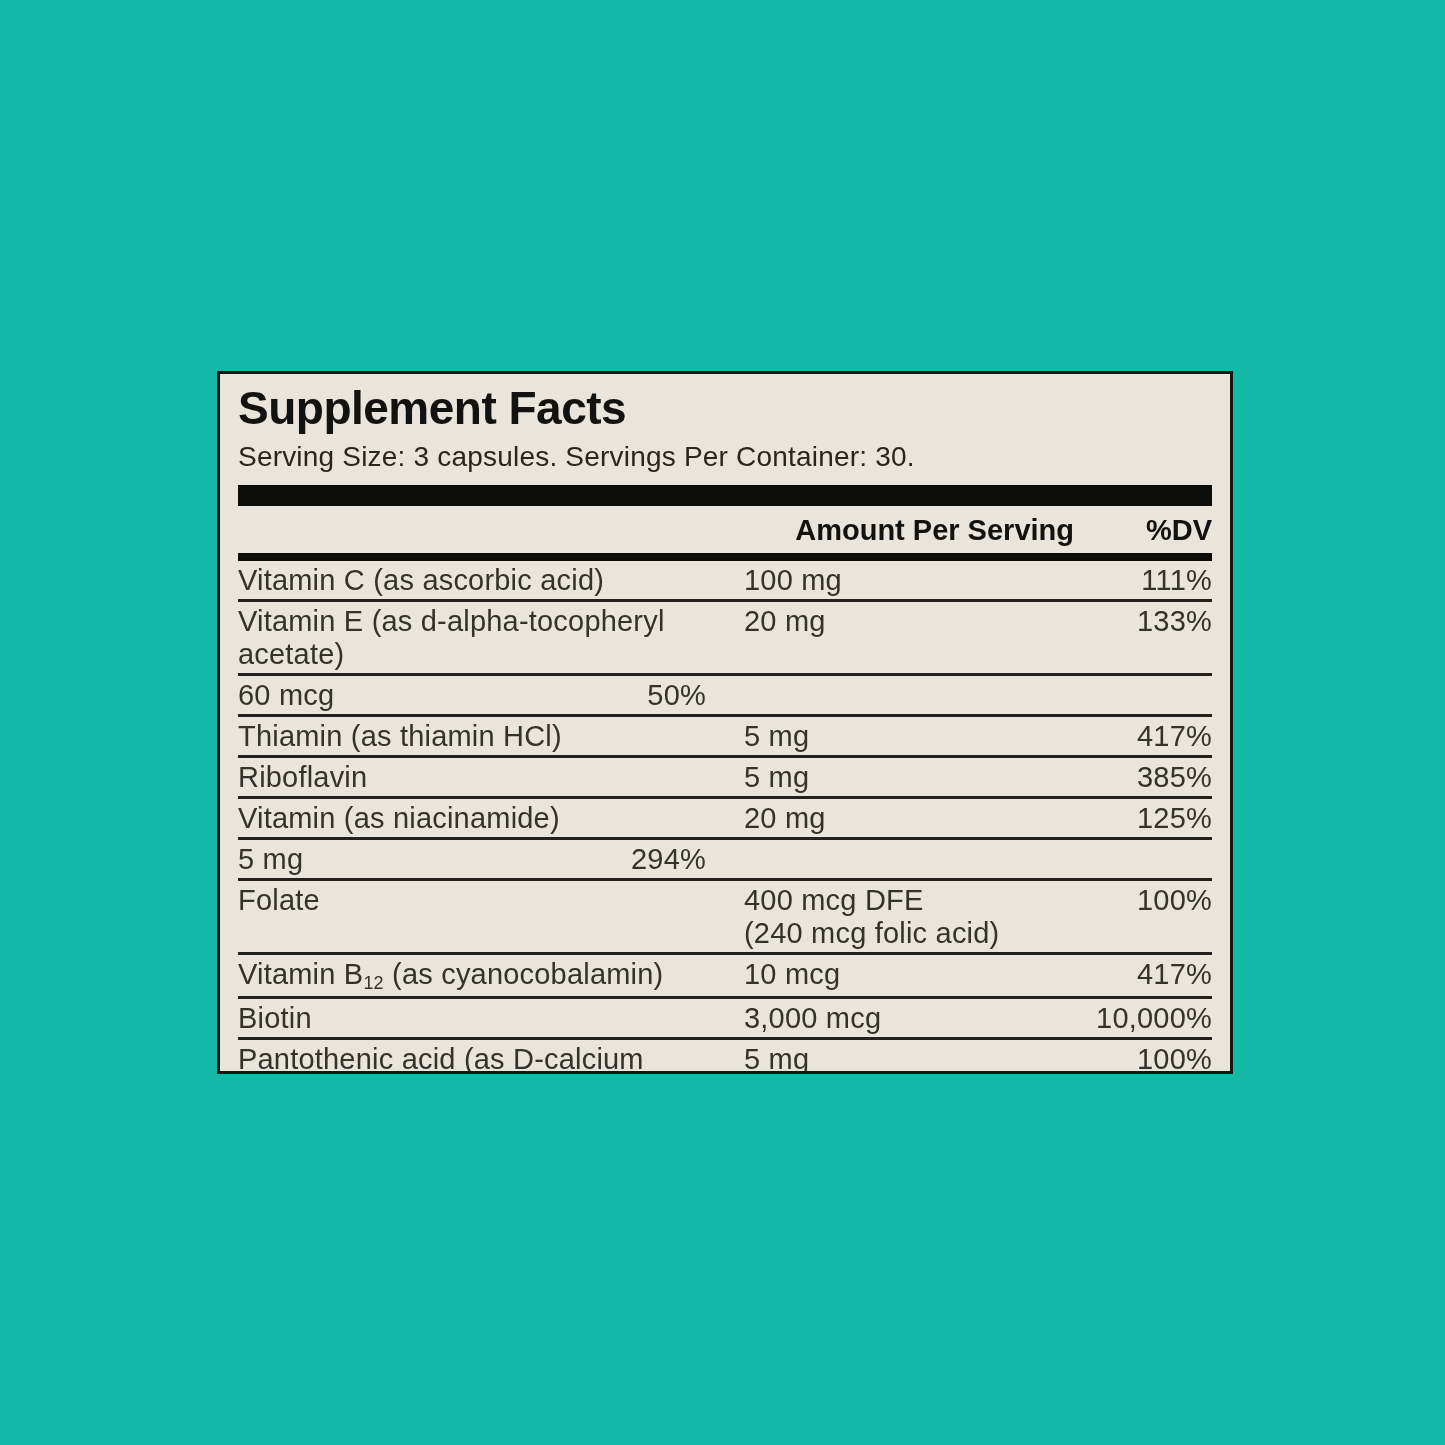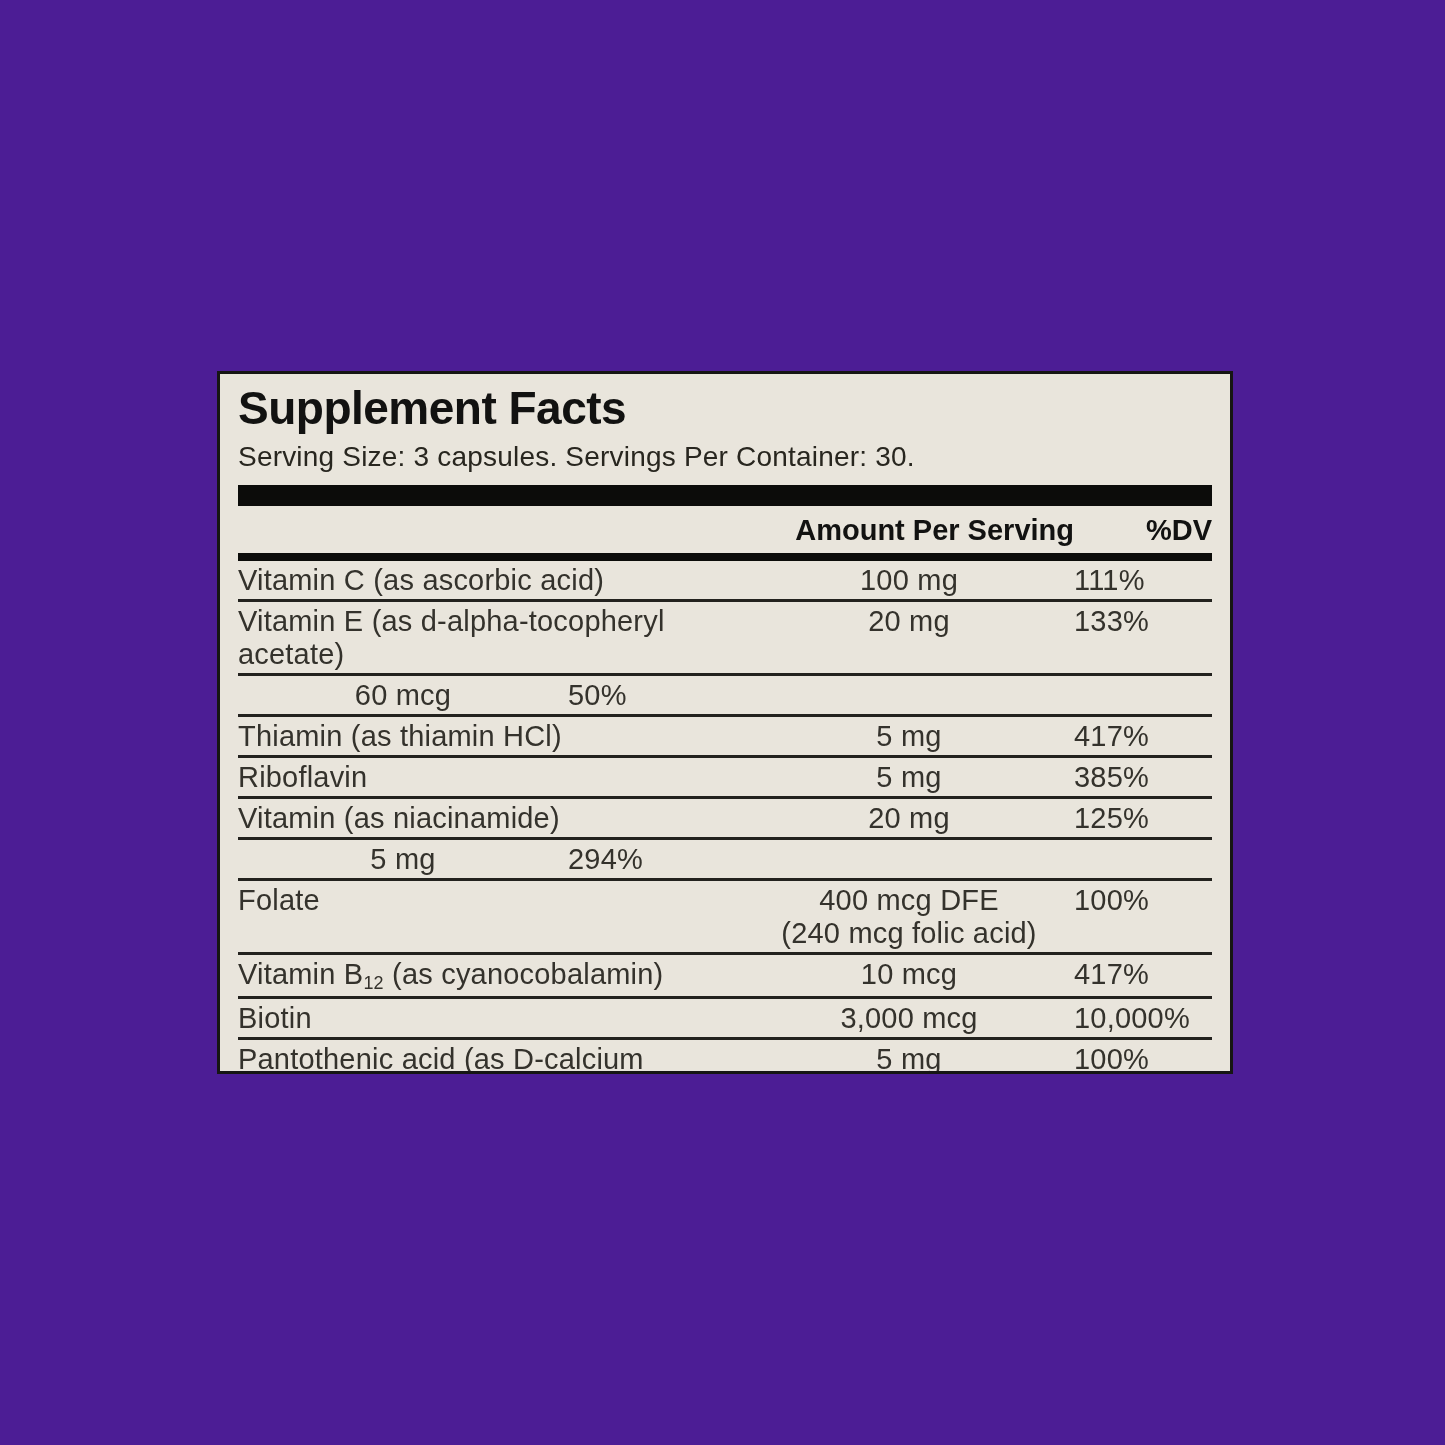--- a/index.html
+++ b/index.html
@@ -1,21 +1,21 @@
 <!DOCTYPE html>
 <html><head>
 <meta charset="utf-8">
 <style>
   * { box-sizing: border-box; margin: 0; padding: 0; }
   html, body {
     width: 1445px; height: 1445px;
     background: #e9e5dc;
     font-family: "Liberation Sans", sans-serif;
   }
-  .canvas { position: relative; width: 1445px; height: 1445px; background: #4c1d95; }
+  .canvas { position: relative; width: 1445px; height: 1445px; background: #14b8a6; }
 
   .panel {
     position: absolute;
     left: 217px; top: 371px;
     width: 1016px; height: 703px;
     border: 3px solid #161614;
     background: #e9e5dc;
     padding: 10px 18px 0 18px;
     overflow: hidden;
   }
@@ -57,22 +57,22 @@
     align-items: flex-start;
     border-bottom: 3px solid #23221e;
     font-size: 29px;
     color: #34322c;
     padding: 3px 0 2px 0;
     min-height: 38px;
     letter-spacing: 0.2px;
   }
   .rows .row:last-child { border-bottom: none; }
   .row .name { flex: 1; padding-right: 12px; }
-  .row .amount { width: 330px; text-align: center; }
-  .row .dv { width: 138px; text-align: left; }
+  .row .amount { width: 330px; text-align: left; }
+  .row .dv { width: 138px; text-align: right; }
 
   .subscript { font-size: 0.62em; vertical-align: -0.28em; }
 </style>
 </head>
 <body>
 
 <div class="canvas">
   <div class="panel">
 
     <div class="title">Supplement Facts</div>

